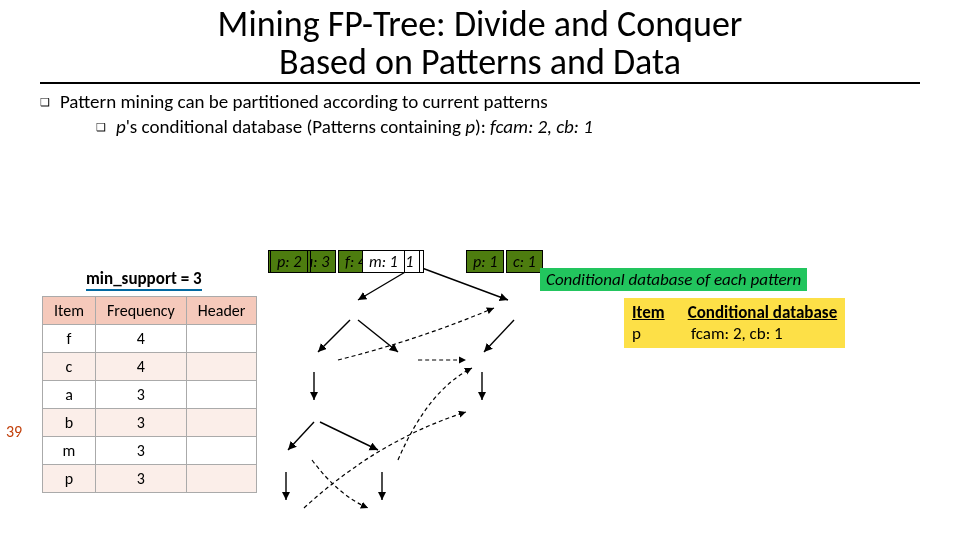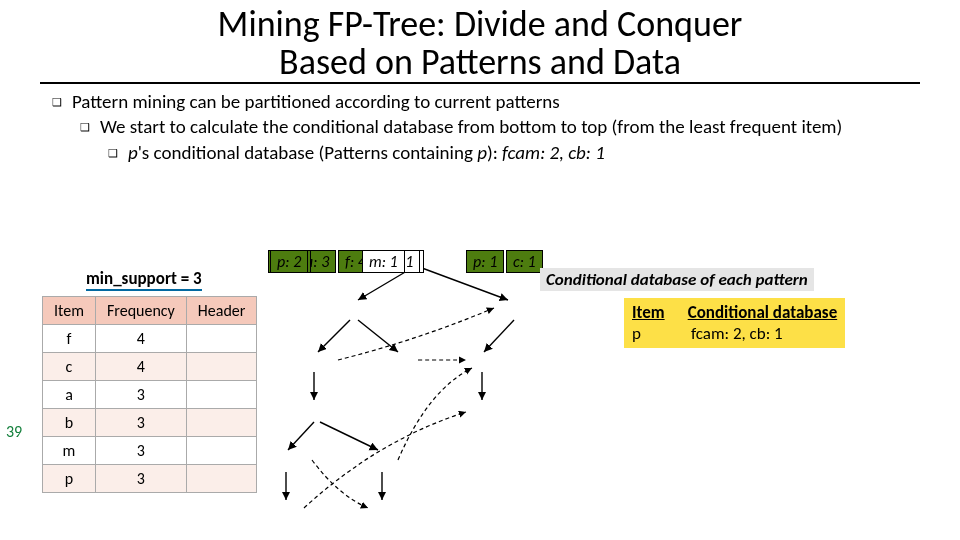--- a/index.html
+++ b/index.html
@@ -1,52 +1,51 @@
 <!DOCTYPE html>
 <html><head>
 <meta charset="utf-8">
 <style>
 html,body{margin:0;padding:0;width:960px;height:540px;font-family:Calibri,Arial,sans-serif;background:#fff;color:#000;overflow:hidden}
 .slide{position:relative;width:960px;height:447px}
 .title{text-align:center;font-size:36px;line-height:1.05;padding-top:6px;font-weight:400}
 .hr{border:0;border-top:2px solid #000;margin:0 40px 6px 40px}
-.body{padding:0 52px;font-size:19px;line-height:1.25}
+.body{padding:0 40px;font-size:19px;line-height:1.25}
 .b0{margin-left:18px;text-indent:-18px;margin-bottom:2px}
 .b1{margin-left:56px;text-indent:-28px;margin-bottom:2px}
 .b2{margin-left:84px;text-indent:-28px;margin-bottom:6px}
 .sq{font-size:11px;vertical-align:2px;margin-right:10px}
 em,.it{font-style:italic}
 .minsup{position:absolute;left:86px;top:268px;font-weight:700;font-size:17px;border-bottom:2px solid #0369a1}
 .ft{position:absolute;left:42px;top:296px;border-collapse:collapse;font-size:16px}
 .ft th,.ft td{border:1px solid #aaa;padding:4px 11px;text-align:center;font-weight:400}
 .ft th{background:#f5c9bb}
 .ft tr:nth-child(odd) td{background:#fbeee9}
 .ft tr:nth-child(even) td{background:#fff}
-.condtitle{position:absolute;left:540px;top:268px;font-weight:700;font-style:italic;font-size:17px;background:#e5e5e5;padding:1px 6px}
+.condtitle{position:absolute;left:540px;top:268px;font-weight:400;font-style:italic;font-size:17px;background:#22c55e;padding:1px 6px}
 .ctwrap{position:absolute;left:624px;top:298px;font-size:17px;background:#fde047;padding:4px 8px}
 .cth{font-weight:700;text-decoration:underline}
-.num{position:absolute;left:6px;bottom:6px;font-size:16px;color:#15803d}
+.num{position:absolute;left:6px;bottom:6px;font-size:16px;color:#c2410c}
 .fp{position:absolute;left:258px;top:250px;width:360px;height:290px}
 .node{position:absolute;border:1px solid #000;padding:1px 6px;font-style:italic;background:#fff}
 .nodehb{background:#4d7c0f}
 svg.edges{position:absolute;left:0;top:0}
 </style>
 </head>
 <body>
 
 <div class="slide">
   <div class="title">
     <span>Mining FP-Tree: Divide and Conquer</span><br>
     <span>Based on Patterns and Data</span>
   </div>
   <hr class="hr">
 
   <div class="body">
     <div class="b0"><span class="sq">❑</span><span>Pattern mining can be partitioned according to current patterns</span></div>
-    <div class="b1"><span class="sq">❑</span><span>We start to calculate the conditional database from bottom to top (from the least frequent item)</span></div>
     <div class="b2"><span class="sq">❑</span><span class="it">p</span><span>'s conditional database (Patterns containing </span><span class="it">p</span><span>):  </span><span class="it">fcam: 2, cb: 1</span></div>
   </div>
 
   <div class="minsup">min_support = 3</div>
 
   <table class="ft">
     <tbody>
         <tr>
           <th>Item</th>
           <th>Frequency</th>

